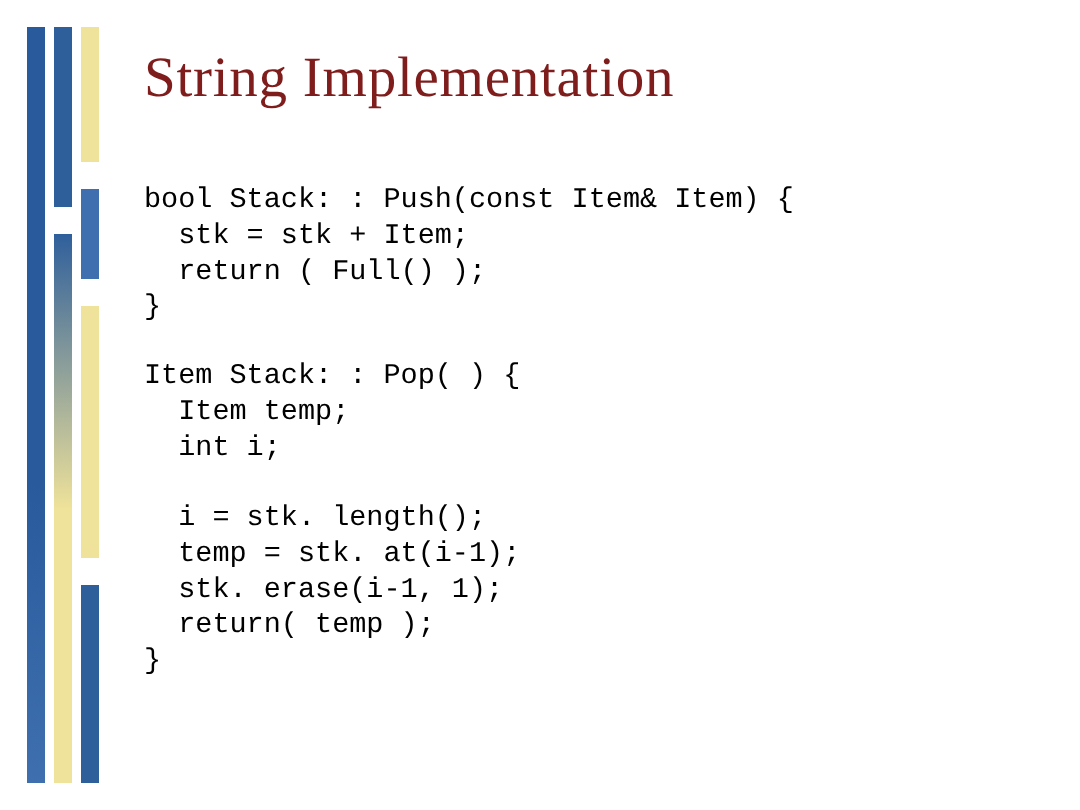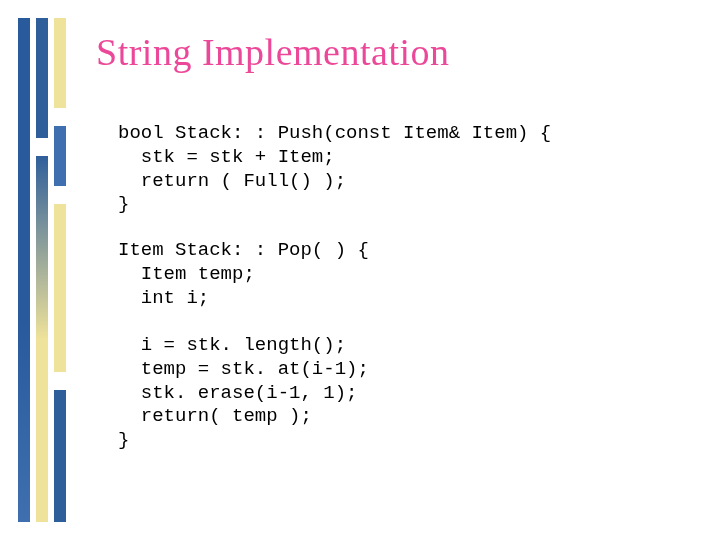--- a/index.html
+++ b/index.html
@@ -67,31 +67,30 @@
   }
   .content {
     position: absolute;
     left: 96px;
     top: 30px;
     right: 30px;
   }
   .title {
     font-size: 38px;
     font-weight: 400;
-    color: #ec4899;
+    color: #7f1d1d;
     margin: 0 0 48px 0;
     letter-spacing: 0.5px;
   }
   .code {
     font-family: "Courier New", Courier, monospace;
     font-size: 19px;
     line-height: 1.25;
     white-space: pre;
     color: #000;
-    margin-left: 22px;
   }
 </style>
 </head>
 <body>
 
 <div class="sidebar">
   <div class="bar b1"></div>
   <div class="bar b2"></div>
   <div class="bar b2b"></div>
   <div class="bar b3"></div>

